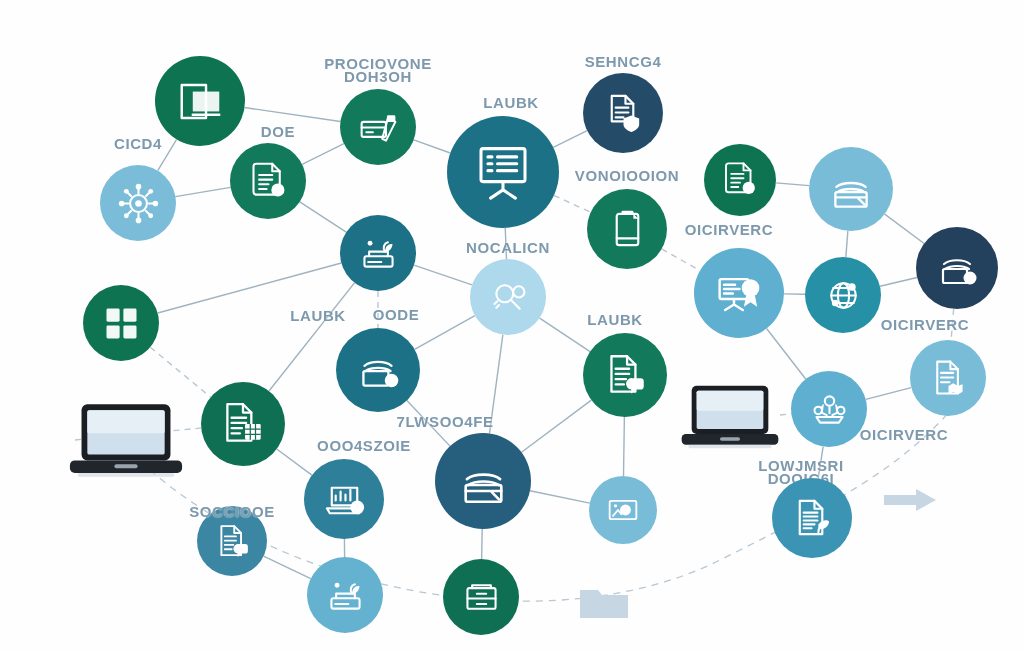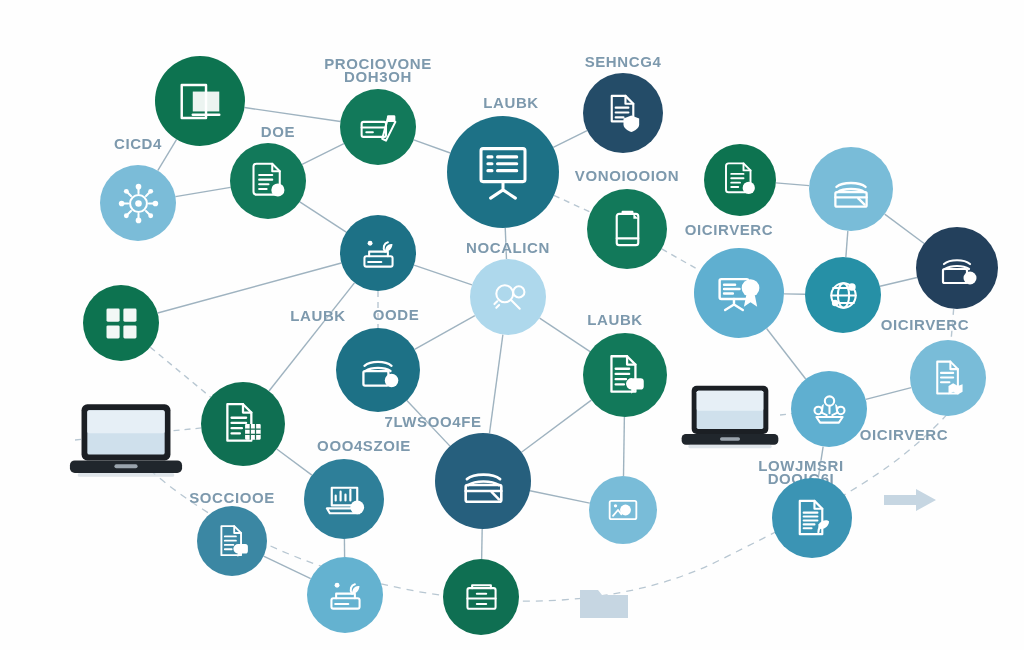--- a/index.html
+++ b/index.html
@@ -262,41 +262,41 @@
       </div>
       <div class="label" style="width: 150px; left: 289px; top: 439px;">OOO4SZOIE</div>
       <div class="node" style="left: 197px; top: 506px; width: 70px; height: 70px; background: rgb(59, 135, 163);">
         <svg viewBox="0 0 48 48" width="41" height="41">
           <path d="M11 6h15l8 8v26H11z" stroke="#fff" fill="none" stroke-width="2.2" stroke-linejoin="round" stroke-linecap="round"></path>
           <path d="M26 6v8h8" stroke="#fff" fill="none" stroke-width="2.2" stroke-linejoin="round" stroke-linecap="round"></path>
           <path d="M15 18h13M15 23h13M15 28h10M15 33h8" stroke="#fff" fill="none" stroke-width="2.2" stroke-linejoin="round" stroke-linecap="round"></path>
           <path d="M29 27h10a3 3 0 0 1 3 3v5a3 3 0 0 1-3 3h-5l-4 4v-4a3 3 0 0 1 1-11z" fill="#fff"></path>
         </svg>
       </div>
-      <div class="label" style="width: 150px; left: 157px; top: 491px;">SOCCIOOE</div>
+      <div class="label" style="width: 150px; left: 157px; top: 505px;">SOCCIOOE</div>
       <div class="node" style="left: 307px; top: 557px; width: 76px; height: 76px; background: rgb(100, 178, 208);">
         <svg viewBox="0 0 48 48" width="45" height="45">
           <rect x="9" y="27" width="30" height="11" rx="2" stroke="#fff" fill="none" stroke-width="2.2" stroke-linejoin="round" stroke-linecap="round"></rect>
           <path d="M14 27v-5h20v5" stroke="#fff" fill="none" stroke-width="2.2" stroke-linejoin="round" stroke-linecap="round"></path>
           <path d="M13 33h14" stroke="#fff" fill="none" stroke-width="2.2" stroke-linejoin="round" stroke-linecap="round"></path>
           <path d="M31 22c0-6 4-9 8-8-1 6-4 8-8 8z" fill="#fff"></path>
           <path d="M31 22c-3-4-1-9 3-10" stroke="#fff" fill="none" stroke-width="2.2" stroke-linejoin="round" stroke-linecap="round"></path>
           <circle cx="15" cy="13" r="2.6" fill="#fff"></circle>
         </svg>
       </div>
       <div class="node" style="left: 435px; top: 433px; width: 96px; height: 96px; background: rgb(38, 95, 125);">
         <svg viewBox="0 0 48 48" width="57" height="57">
           <path d="M10 22c6-5 22-5 28 0" stroke="#fff" fill="none" stroke-width="2.2" stroke-linejoin="round" stroke-linecap="round"></path>
           <path d="M11 27c6-4 20-4 26 0" stroke="#fff" fill="none" stroke-width="2.2" stroke-linejoin="round" stroke-linecap="round"></path>
           <rect x="9" y="27" width="30" height="14" rx="1.5" stroke="#fff" fill="none" stroke-width="2.2" stroke-linejoin="round" stroke-linecap="round"></rect>
           <path d="M9 32h30" stroke="#fff" fill="none" stroke-width="2.2" stroke-linejoin="round" stroke-linecap="round"></path>
           <path d="M31 33l6 6" stroke="#fff" fill="none" stroke-width="2.2" stroke-linejoin="round" stroke-linecap="round"></path>
         </svg>
       </div>
-      <div class="label" style="width: 150px; left: 358px; top: 415px;">7LWSOO4FE</div>
+      <div class="label" style="width: 150px; left: 370px; top: 415px;">7LWSOO4FE</div>
       <div class="node" style="left: 589px; top: 476px; width: 68px; height: 68px; background: rgb(121, 188, 216);">
         <svg viewBox="0 0 48 48" width="40" height="40">
           <rect x="8" y="13" width="32" height="22" rx="2" stroke="#fff" fill="none" stroke-width="2.2" stroke-linejoin="round" stroke-linecap="round"></rect>
           <circle cx="27" cy="24" r="6.5" fill="#fff"></circle>
           <path d="M12 31l6-7 4 5" stroke="#fff" fill="none" stroke-width="2.2" stroke-linejoin="round" stroke-linecap="round"></path>
           <circle cx="15" cy="19" r="2" fill="#fff"></circle>
         </svg>
       </div>
       <div class="node" style="left: 443px; top: 559px; width: 76px; height: 76px; background: rgb(15, 111, 82);">
         <svg viewBox="0 0 48 48" width="45" height="45">

